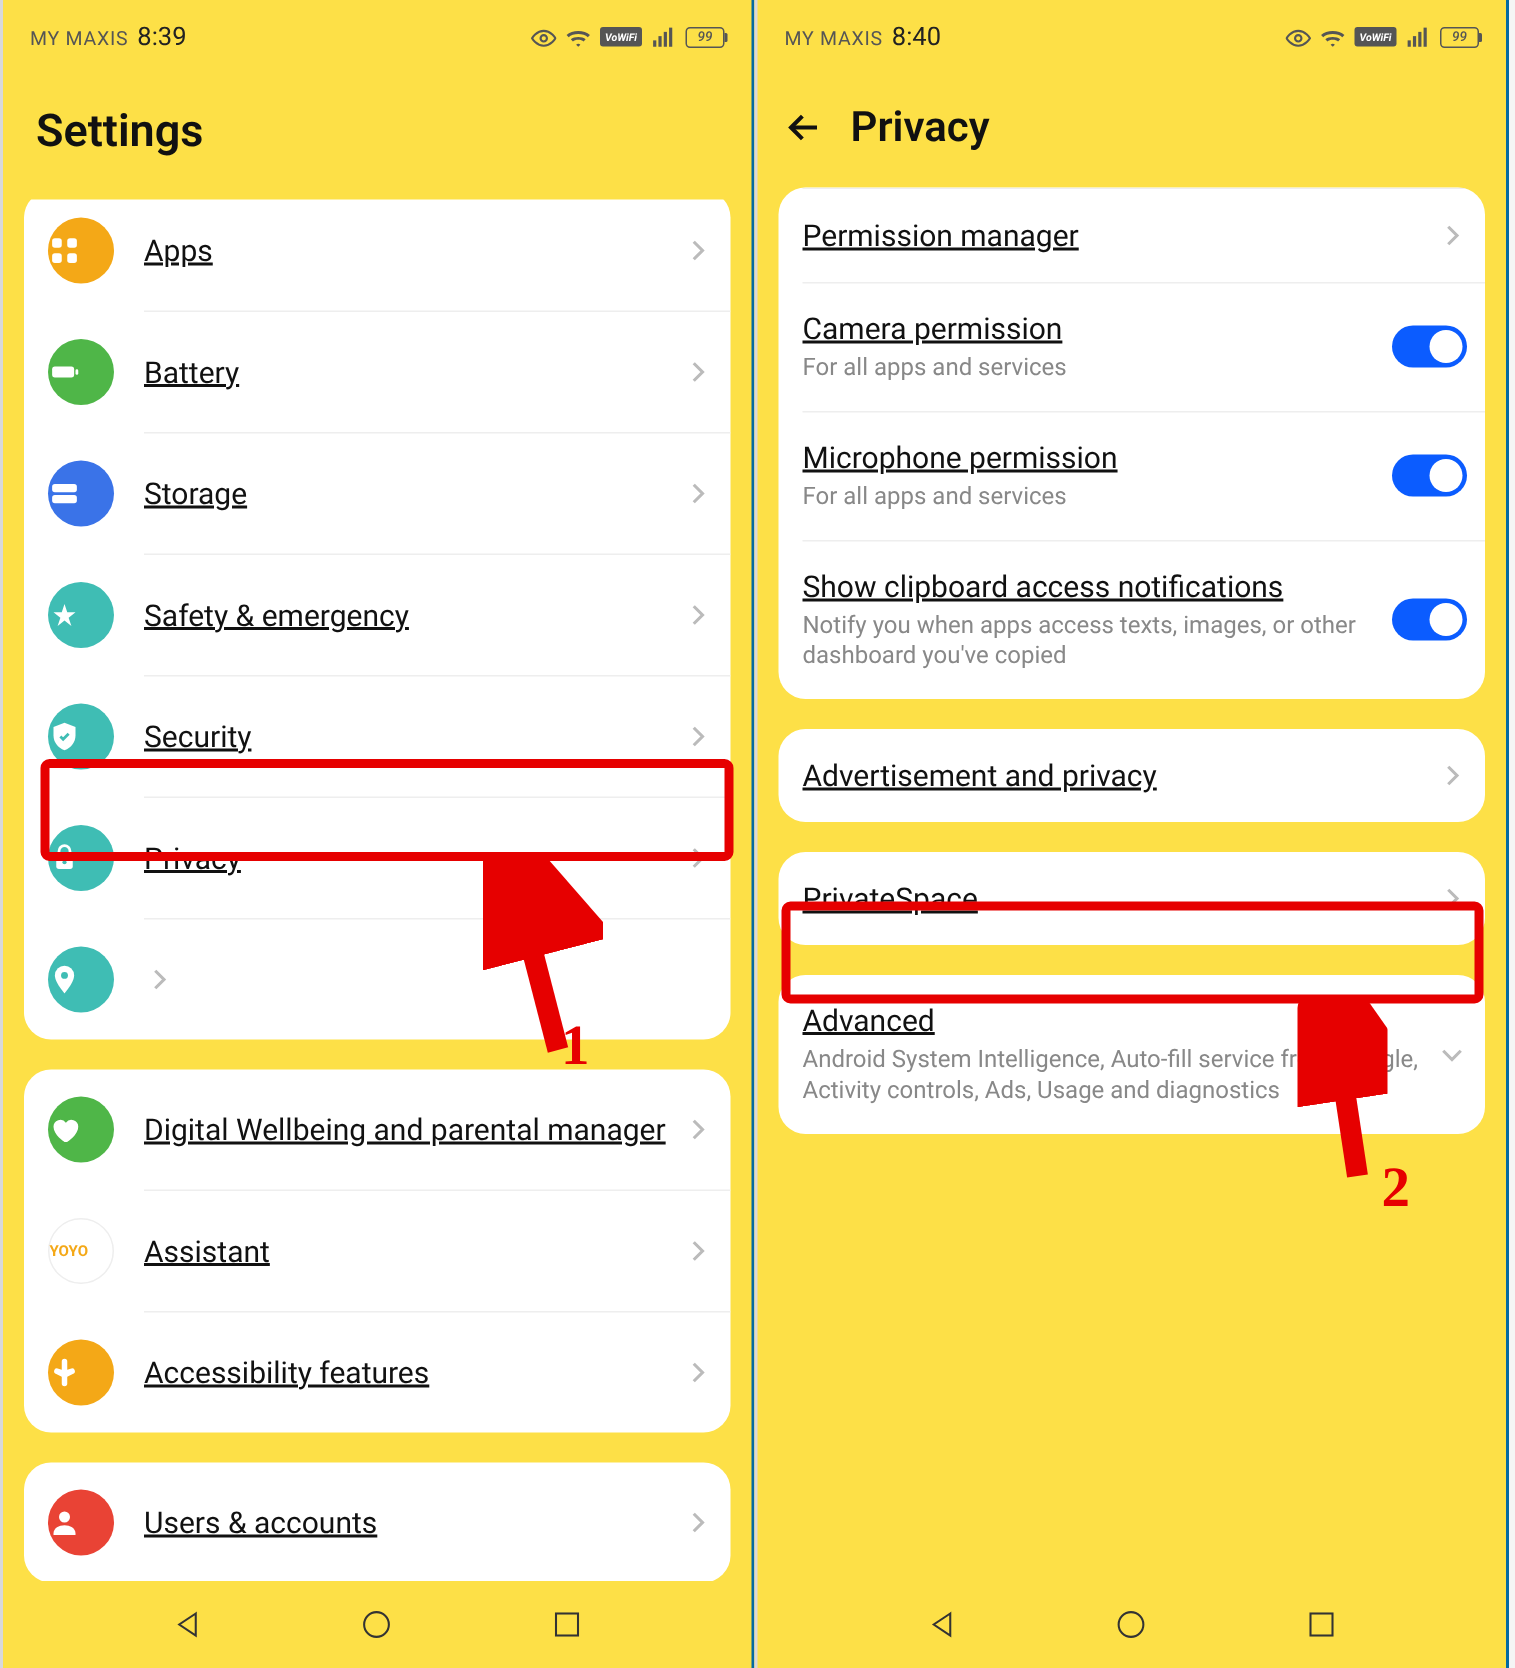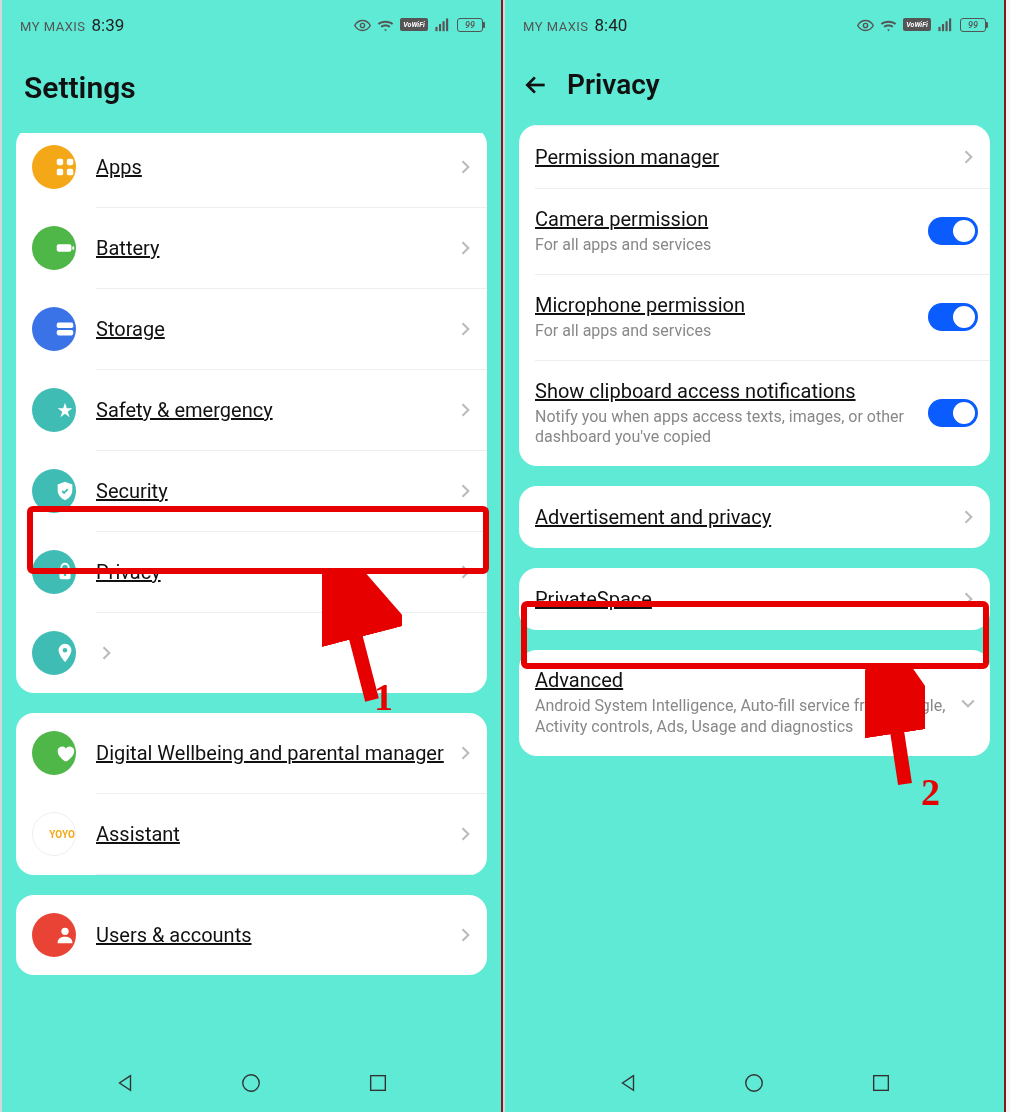--- a/index.html
+++ b/index.html
@@ -5,23 +5,23 @@
 * { box-sizing: border-box; margin: 0; padding: 0; }
 body {
   width: 1010px; height: 1112px;
   background: #f5f5f5;
   font-family: -apple-system, BlinkMacSystemFont, "Segoe UI", Roboto, sans-serif;
   display: flex;
   position: relative;
 }
 .phone {
   width: 503px; height: 1112px;
-  background: #5eead4;
+  background: #fde047;
   border-left: 2px solid #d8d8db;
-  border-right: 2px solid #7f1d1d;
+  border-right: 2px solid #0369a1;
   display: flex; flex-direction: column;
   position: relative;
 }
 .statusbar {
   height: 50px;
   display: flex; align-items: center; justify-content: space-between;
   padding: 0 18px;
   font-size: 14px; color: #555;
 }
 .sb-left { display: flex; align-items: baseline; gap: 6px; }
@@ -51,21 +51,21 @@
 .row {
   display: flex; align-items: center;
   padding: 18px 12px 18px 16px;
   position: relative;
   min-height: 76px;
 }
 .row-sep { border-top: 1px solid #eee; margin-left: 80px; }
 .row-sep.noicon { margin-left: 16px; }
 .circ {
   width: 44px; height: 44px; border-radius: 50%;
-  display: flex; align-items: center; justify-content: flex-end;
+  display: flex; align-items: center; justify-content: flex-start;
   flex-shrink: 0;
   margin-right: 20px;
 }
 .circ svg { width: 22px; height: 22px; }
 .txtcol { flex: 1; display: flex; flex-direction: column; gap: 4px; min-width: 0; }
 .lbl { font-size: 20px; color: #111; text-decoration: underline; }
 .sub { font-size: 16px; color: #888; line-height: 1.3; }
 .chev { width: 20px; height: 20px; flex-shrink: 0; }
 .toggle {
   width: 50px; height: 28px; border-radius: 14px; background: #0b5cff;
@@ -260,20 +260,33 @@
         <span style="font-size:10px;font-weight:700;color:#f4a817">YOYO</span>
       </div>
       <div class="txtcol">
             <span class="lbl">Assistant</span>
           </div>
       <svg class="chev" viewBox="0 0 24 24" fill="none" stroke="#bbb" stroke-width="2.5">
             <polyline points="9 5 16 12 9 19"></polyline>
           </svg>
     </div>
     <div class="row-sep"></div>
+    <div class="row">
+      <div class="circ" style="background:#f4a817">
+        <svg viewBox="0 0 24 24" fill="#fff">
+              <path d="M12 2a2 2 0 012 2v6l3-1a2 2 0 011 4l-4 2v5a2 2 0 01-4 0v-5l-4-2a2 2 0 011-4l3 1V4a2 2 0 012-2z"></path>
+            </svg>
+      </div>
+      <div class="txtcol">
+            <span class="lbl">Accessibility features</span>
+          </div>
+      <svg class="chev" viewBox="0 0 24 24" fill="none" stroke="#bbb" stroke-width="2.5">
+            <polyline points="9 5 16 12 9 19"></polyline>
+          </svg>
+    </div>
   </div>
 
   <div class="card">
     <div class="row">
       <div class="circ" style="background:#e94335">
         <svg viewBox="0 0 24 24" fill="#fff">
               <circle cx="12" cy="8" r="4"></circle>
               <path d="M4 20c0-4 4-6 8-6s8 2 8 6v1H4z"></path>
             </svg>
       </div>

